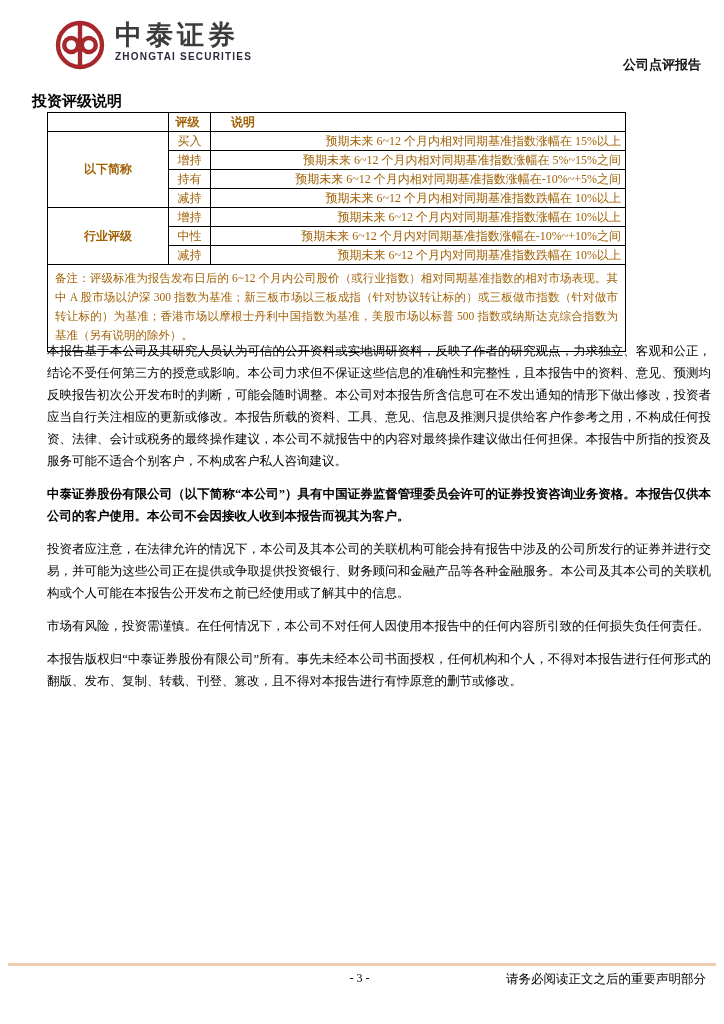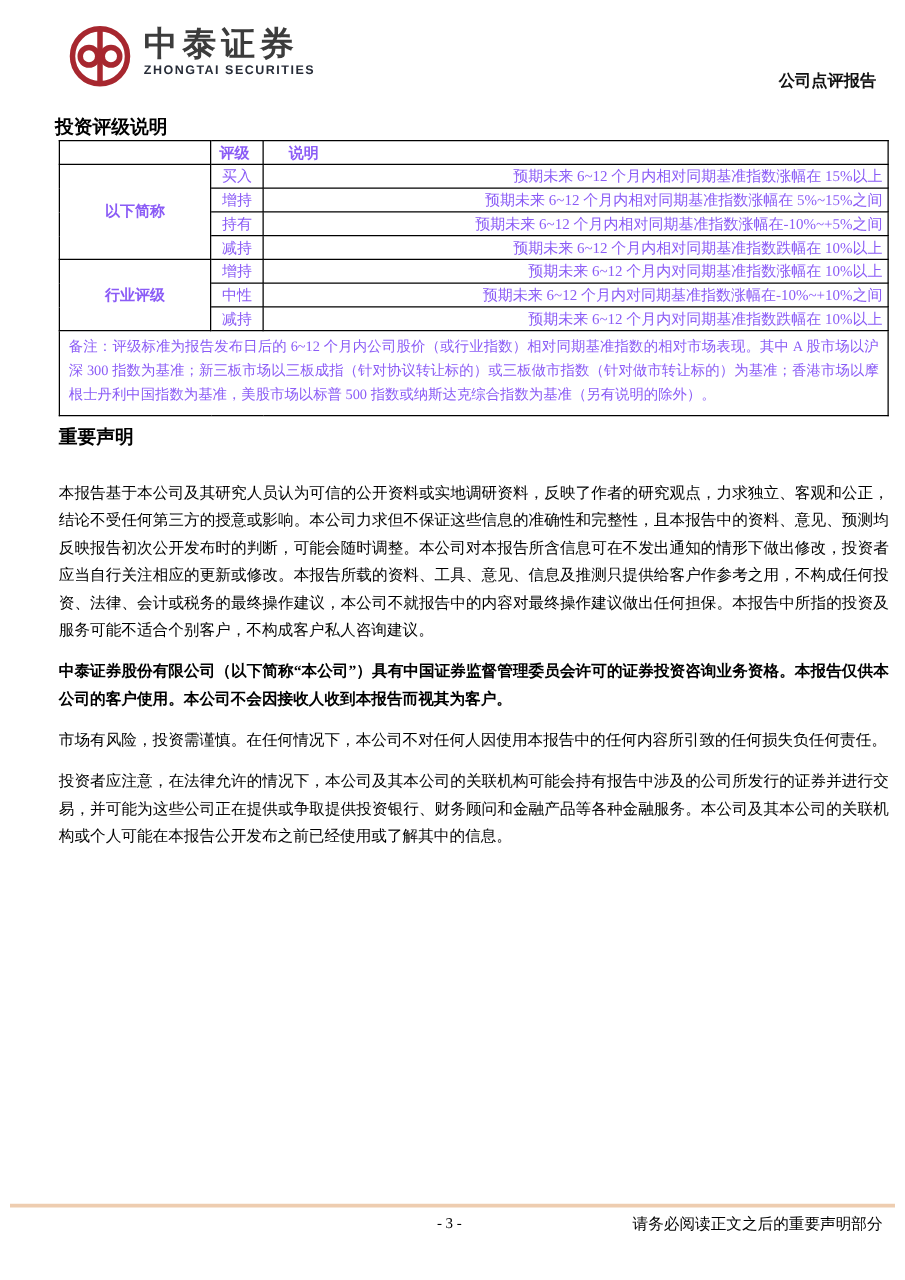--- a/index.html
+++ b/index.html
@@ -28,27 +28,27 @@
     letter-spacing: 1.2px; line-height: 13px;
     font-family: "Liberation Sans", sans-serif;
   }
   .report-type {
     position: absolute; right: 10px; top: 36px;
     font-size: 13px; font-weight: bold; color: #111;
   }
 
   
   .rating-title {
-    position: absolute; top: 92px; left: 44px;
+    position: absolute; top: 92px; left: 32px;
     font-size: 15px; font-weight: bold; color: #000;
   }
   table.rating {
     position: absolute; top: 112px; left: 47px;
-    width: 664px; border-collapse: collapse;
-    font-size: 12px; color: #8b5cf6;
+    width: 579px; border-collapse: collapse;
+    font-size: 12px; color: #a16207;
     table-layout: fixed;
   }
   table.rating td, table.rating th {
     border: 1px solid #000;
     height: 19px; padding: 0 4px;
     font-weight: normal; vertical-align: middle;
   }
   table.rating .col-cat   { width: 121px; text-align: center; font-weight: bold; }
   table.rating .col-rate  { width: 42px;  text-align: center; }
   table.rating .col-desc  { text-align: right; padding-left: 11px; }
@@ -148,25 +148,25 @@
         <td class="col-rate">减持</td>
         <td class="col-desc">预期未来 6~12 个月内对同期基准指数跌幅在 10%以上</td>
       </tr>
       <tr>
         <td class="note-cell" colspan="3">备注：评级标准为报告发布日后的 6~12 个月内公司股价（或行业指数）相对同期基准指数的相对市场表现。其中 A 股市场以沪深 300 指数为基准；新三板市场以三板成指（针对协议转让标的）或三板做市指数（针对做市转让标的）为基准；香港市场以摩根士丹利中国指数为基准，美股市场以标普 500 指数或纳斯达克综合指数为基准（另有说明的除外）。</td>
       </tr>
     </tbody>
   </table>
 
   <div class="statement">
-    <div class="statement-title">重要声明</div>
     <p class="para">本报告基于本公司及其研究人员认为可信的公开资料或实地调研资料，反映了作者的研究观点，力求独立、客观和公正，结论不受任何第三方的授意或影响。本公司力求但不保证这些信息的准确性和完整性，且本报告中的资料、意见、预测均反映报告初次公开发布时的判断，可能会随时调整。本公司对本报告所含信息可在不发出通知的情形下做出修改，投资者应当自行关注相应的更新或修改。本报告所载的资料、工具、意见、信息及推测只提供给客户作参考之用，不构成任何投资、法律、会计或税务的最终操作建议，本公司不就报告中的内容对最终操作建议做出任何担保。本报告中所指的投资及服务可能不适合个别客户，不构成客户私人咨询建议。</p>
     <p class="para bold">中泰证券股份有限公司（以下简称“本公司”）具有中国证券监督管理委员会许可的证券投资咨询业务资格。本报告仅供本公司的客户使用。本公司不会因接收人收到本报告而视其为客户。</p>
+    <p class="para">投资者应注意，在法律允许的情况下，本公司及其本公司的关联机构可能会持有报告中涉及的公司所发行的证券并进行交易，并可能为这些公司正在提供或争取提供投资银行、财务顾问和金融产品等各种金融服务。本公司及其本公司的关联机构或个人可能在本报告公开发布之前已经使用或了解其中的信息。</p>
     <p class="para">市场有风险，投资需谨慎。在任何情况下，本公司不对任何人因使用本报告中的任何内容所引致的任何损失负任何责任。</p>
-    <p class="para">投资者应注意，在法律允许的情况下，本公司及其本公司的关联机构可能会持有报告中涉及的公司所发行的证券并进行交易，并可能为这些公司正在提供或争取提供投资银行、财务顾问和金融产品等各种金融服务。本公司及其本公司的关联机构或个人可能在本报告公开发布之前已经使用或了解其中的信息。</p>
+    <p class="para">本报告版权归“中泰证券股份有限公司”所有。事先未经本公司书面授权，任何机构和个人，不得对本报告进行任何形式的翻版、发布、复制、转载、刊登、篡改，且不得对本报告进行有悖原意的删节或修改。</p>
   </div>
 
   <div class="footer-rule" style="background: rgb(238, 205, 176);"></div>
   <div class="footer-row">
     <span class="page-number">- 3 -</span>
     <span class="footer-notice">请务必阅读正文之后的重要声明部分</span>
   </div>
 
 </div>
 

